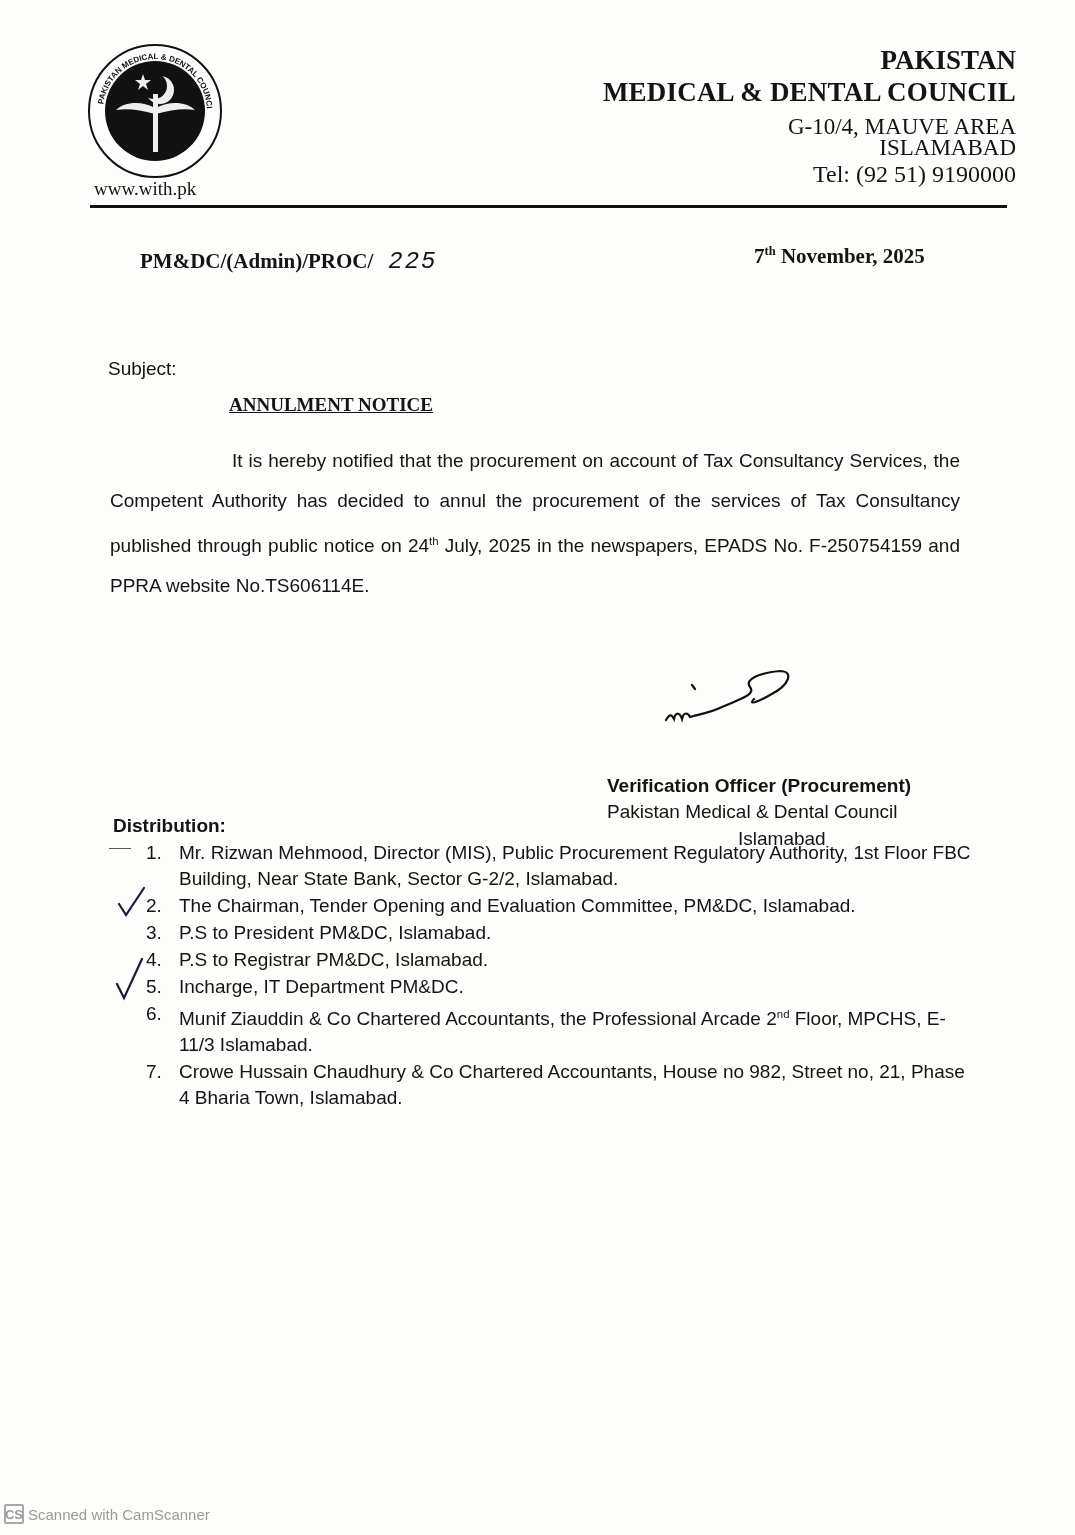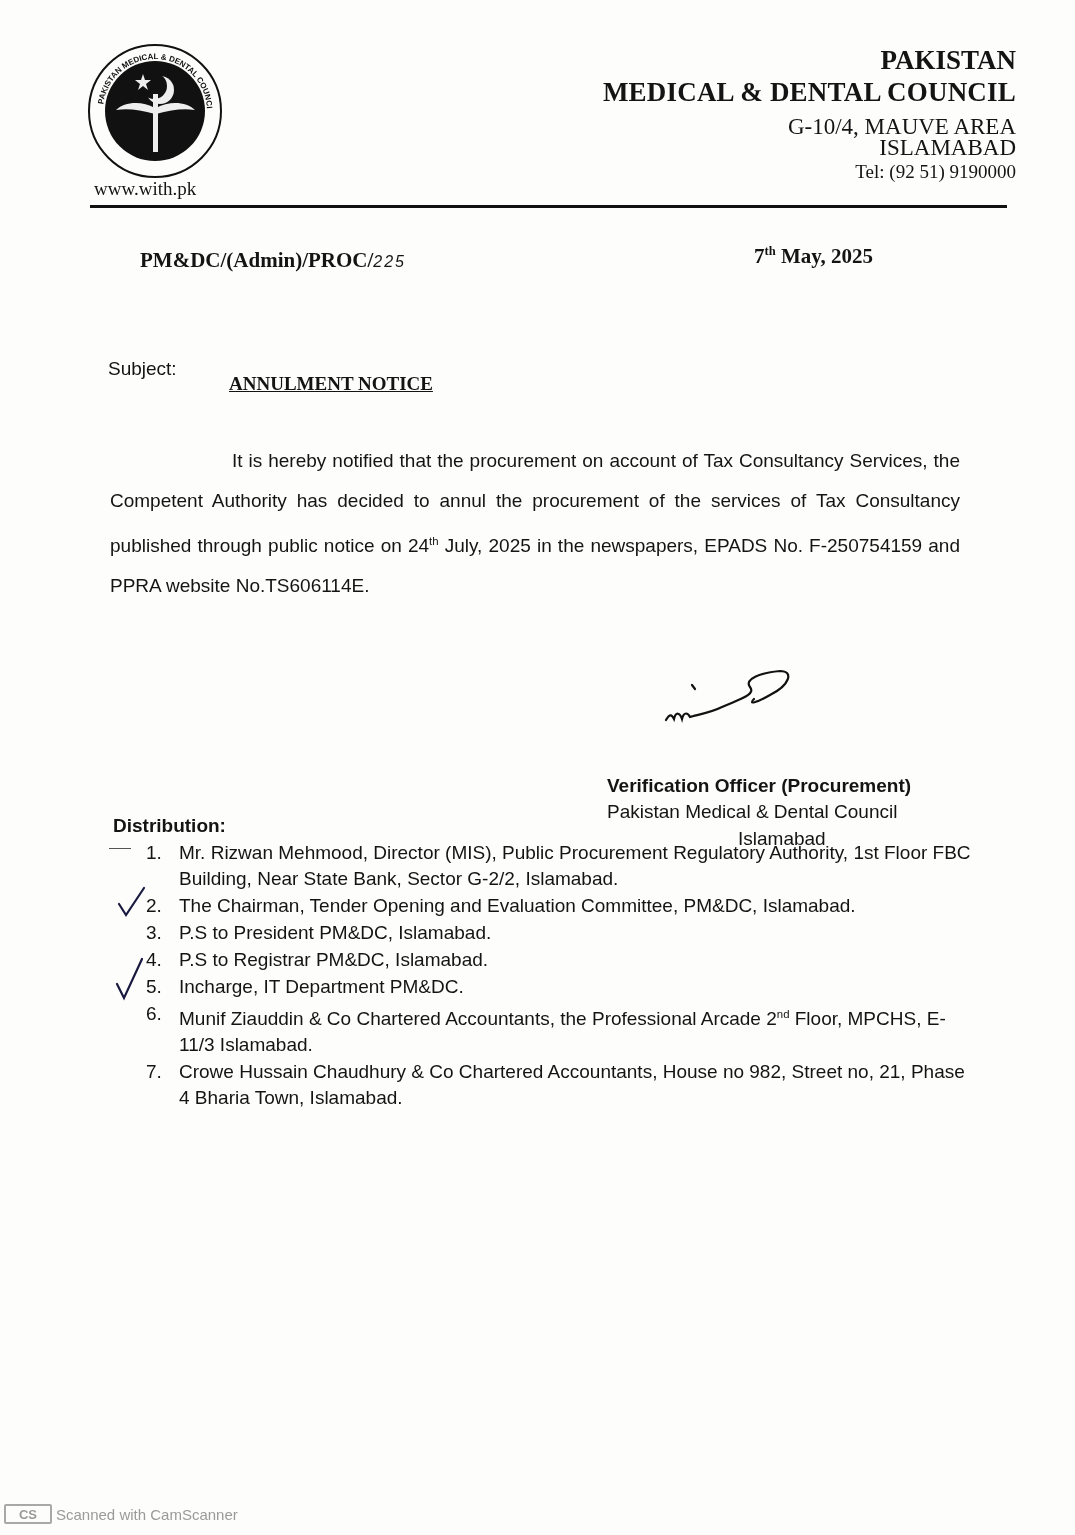--- a/index.html
+++ b/index.html
@@ -14,31 +14,31 @@
     
     #logo { left: 86px; top: 42px; width: 138px; height: 138px; }
     #website { left: 94px; top: 178px; font-size: 19px; }
 
     
     .hdr { position: absolute; left: 580px; width: 436px; text-align: right; }
     #org-line1 { top: 45px; font-size: 27px; font-weight: bold; }
     #org-line2 { top: 77px; font-size: 27px; font-weight: bold; letter-spacing: 0.2px; }
     #addr1 { top: 114px; font-size: 23px; }
     #addr2 { top: 135px; font-size: 23px; }
-    #tel { top: 161px; font-size: 19px; }
+    #tel { top: 161px; font-size: 24px; }
 
     #rule { left: 90px; top: 205px; width: 917px; height: 3px; background: #111; }
 
     #ref { left: 140px; top: 248px; font-size: 21px; font-weight: bold; }
-    #ref-no { font-family: Liberation Sans, sans-serif; font-weight: normal; font-style: italic; font-size: 16px; margin-left: 0; letter-spacing: 2px; }
+    #ref-no { font-family: Liberation Mono, monospace; font-weight: normal; font-style: italic; font-size: 24px; margin-left: 15px; letter-spacing: 2px; }
     #date { left: 754px; top: 244px; font-size: 21px; font-weight: bold; }
     sup { font-size: 0.6em; }
 
     #subject-label { left: 108px; top: 358px; font-size: 19px; font-weight: normal; }
-    #subject-value { left: 229px; top: 373px; font-size: 19px; font-weight: bold; text-decoration: underline; }
+    #subject-value { left: 229px; top: 394px; font-size: 19px; font-weight: bold; text-decoration: underline; }
 
     #body { left: 110px; top: 441px; width: 850px; font-size: 19px; line-height: 40px; text-align: justify; }
     #body .indent { display: inline-block; width: 122px; }
 
     #signature { left: 660px; top: 665px; width: 140px; height: 60px; }
     .sig-block { position: absolute; font-size: 19px; margin-top: 43px; }
     #sig-title { left: 607px; top: 732px; font-weight: bold; }
     #sig-org { left: 607px; top: 758px; }
     #sig-city { left: 738px; top: 785px; }
 
@@ -47,21 +47,21 @@
     .dist-item { display: flex; line-height: 26px; margin-bottom: 1px; }
     .dist-num { width: 33px; flex: none; }
     .dist-text { flex: 1; }
 
     .check { position: absolute; }
     #check-1 { left: 116px; top: 886px; width: 30px; height: 32px; }
     #check-2 { left: 114px; top: 956px; width: 32px; height: 46px; }
     #dash-1 { left: 109px; top: 848px; width: 22px; height: 1px; background: #555; }
 
     #footer { left: 4px; top: 1504px; display: flex; align-items: center; gap: 4px; color: #9a9a9a; font-size: 15px; }
-    #cs-icon { width: 48px; height: 20px; border: 2px solid #a8a8a8; border-radius: 2px; font-weight: bold; font-size: 13px; color: #9a9a9a; display: flex; align-items: center; justify-content: center; box-sizing: border-box; }
+    #cs-icon { width: 20px; height: 20px; border: 2px solid #a8a8a8; border-radius: 2px; font-weight: bold; font-size: 13px; color: #9a9a9a; display: flex; align-items: center; justify-content: center; box-sizing: border-box; }
   </style>
 </head>
 <body>
 
 <svg id="logo" class="abs" viewBox="0 0 138 138">
   <circle cx="69" cy="69" r="66" fill="none" stroke="#111" stroke-width="2"></circle>
   <circle cx="69" cy="69" r="50" fill="#111"></circle>
   <defs>
       <path id="ringpath" d="M 17 69 A 52 52 0 1 1 121 69"></path>
     </defs>
@@ -86,21 +86,21 @@
 <div id="addr1" class="hdr serif">G-10/4, MAUVE AREA</div>
 <div id="addr2" class="hdr serif">ISLAMABAD</div>
 <div id="tel" class="hdr serif">Tel: (92 51) 9190000</div>
 
 <div id="rule" class="abs"></div>
 
 <div id="ref" class="abs serif">
   <span>PM&amp;DC/(Admin)/PROC/</span><span id="ref-no">225</span>
 </div>
 <div id="date" class="abs serif">
-  <span>7</span><sup>th</sup><span> May, 2025</span>
+  <span>7</span><sup>th</sup><span> November, 2025</span>
 </div>
 
 <div id="subject-label" class="abs sans">Subject:</div>
 <div id="subject-value" class="abs serif">ANNULMENT NOTICE</div>
 
 <div id="body" class="abs sans">
   <span class="indent"></span><span>It is hereby notified that the procurement on account of Tax Consultancy Services, the Competent Authority has decided to annul the procurement of the services of Tax Consultancy published through public notice on 24</span><sup>th</sup><span> July, 2025 in the newspapers, EPADS No. F-250754159 and PPRA website No.TS606114E.</span>
 </div>
 
 <svg id="signature" class="abs" viewBox="0 0 140 60">

